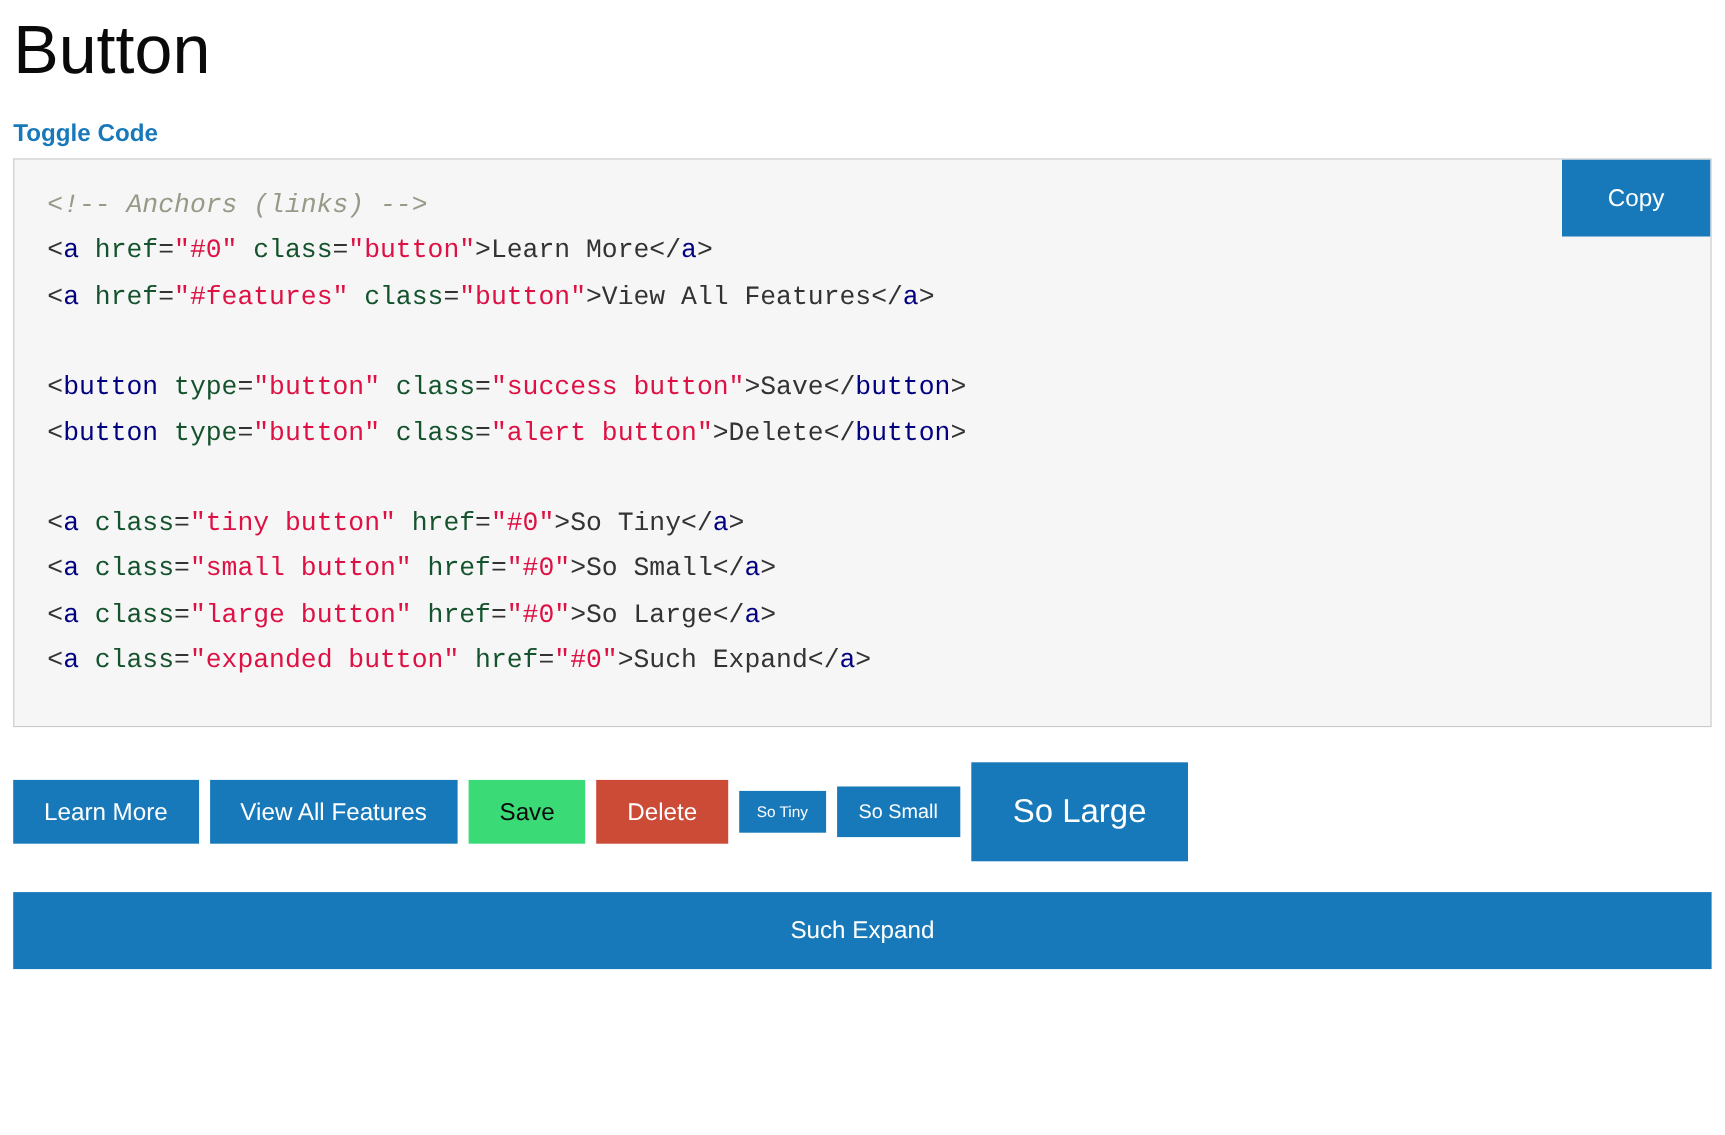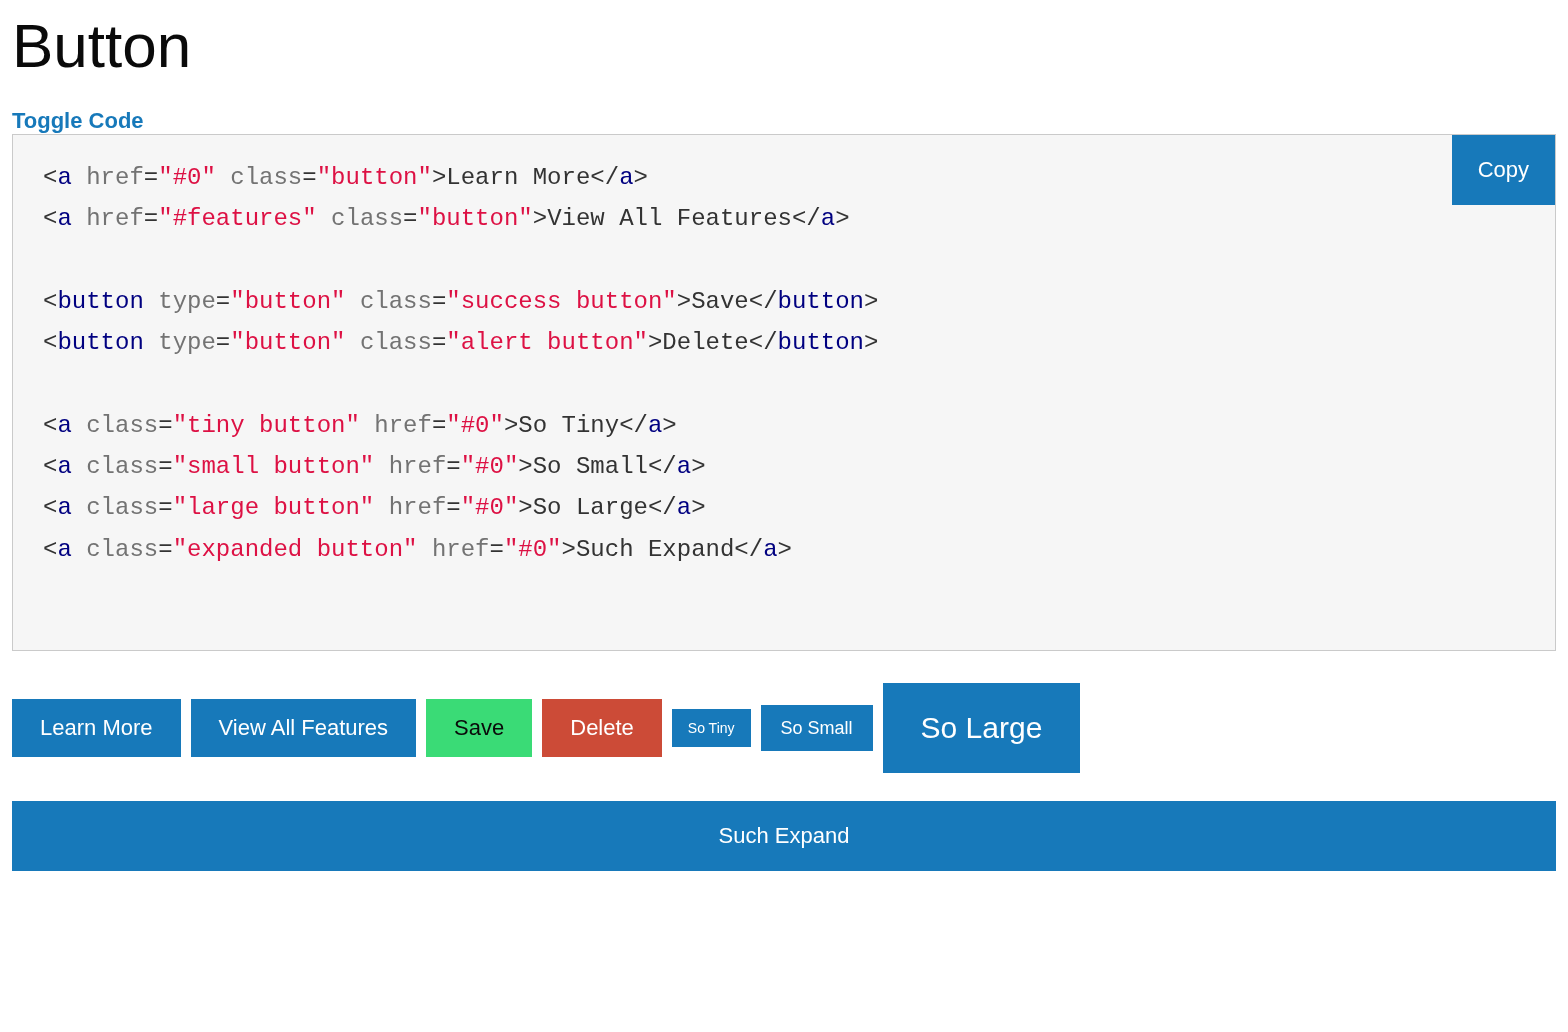--- a/index.html
+++ b/index.html
@@ -15,48 +15,48 @@
     font-size: 62px;
     font-weight: 400;
     margin: 0 0 28px 0;
     line-height: 1.1;
   }
   .toggle-link {
     color: #1779ba;
     font-weight: 700;
     font-size: 22px;
     cursor: pointer;
-    margin-bottom: 0;
+    margin-bottom: 10px;
     display: inline-block;
   }
   .code-block {
     position: relative;
     border: 1px solid #cacaca;
     background: #f6f6f6;
     padding: 22px 30px;
     font-family: Consolas, "Liberation Mono", Menlo, Courier, monospace;
     font-size: 24px;
     line-height: 1.72;
     overflow: hidden;
     height: 517px;
   }
   .copy-btn {
     position: absolute;
     top: 0;
     right: 0;
     background: #1779ba;
     color: #fff;
     font-size: 22px;
-    padding: 16px 26px;
+    padding: 16px 42px;
     cursor: pointer;
     font-family: "Helvetica Neue", Helvetica, Arial, sans-serif;
   }
   .c-comment { color: #999988; font-style: italic; }
   .c-tag     { color: #000080; }
-  .c-attr    { color: #737373; }
+  .c-attr    { color: #14532d; }
   .c-val     { color: #d14; }
   .c-text    { color: #333333; }
   .c-brkt    { color: #333333; }
 
   .demo-row {
     margin-top: 32px;
     display: flex;
     flex-wrap: wrap;
     gap: 10px;
     align-items: center;
@@ -85,20 +85,21 @@
 
 
 
 <h1 class="title">Button</h1>
 
 <span class="toggle-link">Toggle Code</span>
 
 <div class="code-block">
   <div class="copy-btn">Copy</div>
 
+  <div><span class="c-comment">&lt;!-- Anchors (links) --&gt;</span></div>
 
   <div><span class="c-brkt">&lt;</span><span class="c-tag">a</span><span> </span><span class="c-attr">href</span><span class="c-brkt">=</span><span class="c-val">"#0"</span><span> </span><span class="c-attr">class</span><span class="c-brkt">=</span><span class="c-val">"button"</span><span class="c-brkt">&gt;</span><span class="c-text">Learn More</span><span class="c-brkt">&lt;/</span><span class="c-tag">a</span><span class="c-brkt">&gt;</span></div>
 
   <div><span class="c-brkt">&lt;</span><span class="c-tag">a</span><span> </span><span class="c-attr">href</span><span class="c-brkt">=</span><span class="c-val">"#features"</span><span> </span><span class="c-attr">class</span><span class="c-brkt">=</span><span class="c-val">"button"</span><span class="c-brkt">&gt;</span><span class="c-text">View All Features</span><span class="c-brkt">&lt;/</span><span class="c-tag">a</span><span class="c-brkt">&gt;</span></div>
 
   <div>&nbsp;</div>
 
 
   <div><span class="c-brkt">&lt;</span><span class="c-tag">button</span><span> </span><span class="c-attr">type</span><span class="c-brkt">=</span><span class="c-val">"button"</span><span> </span><span class="c-attr">class</span><span class="c-brkt">=</span><span class="c-val">"success button"</span><span class="c-brkt">&gt;</span><span class="c-text">Save</span><span class="c-brkt">&lt;/</span><span class="c-tag">button</span><span class="c-brkt">&gt;</span></div>
 

